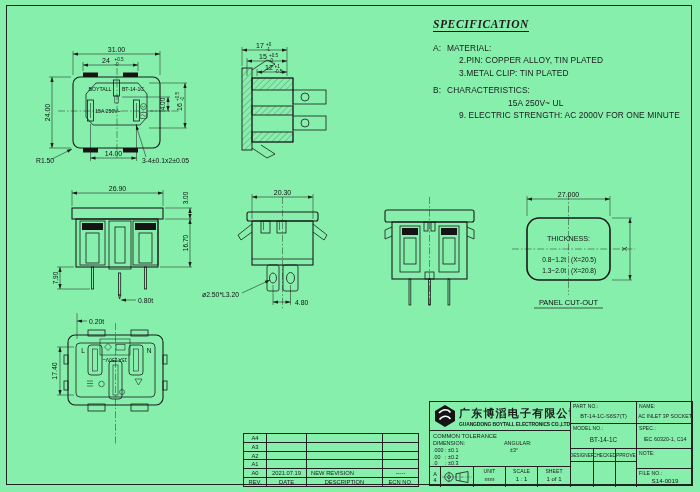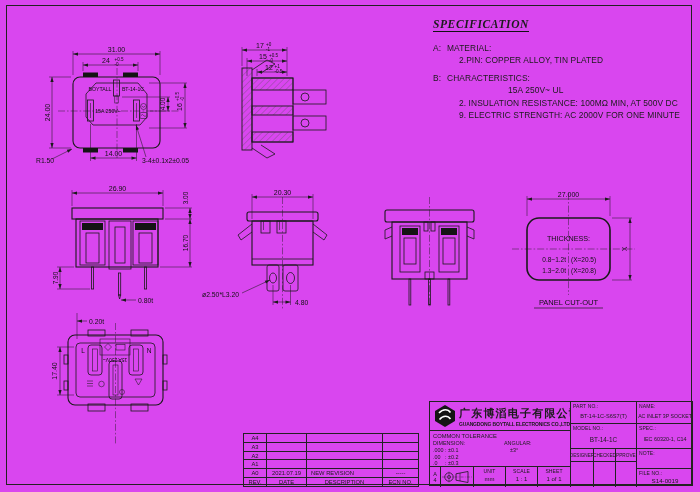--- a/index.html
+++ b/index.html
@@ -1,16 +1,16 @@
 <!DOCTYPE html>
 <html><head>
 <meta charset="utf-8">
 <style>
   html,body{margin:0;padding:0;background:#e8e8e8;}
-  .sheet{position:relative;width:700px;height:492px;background:#d946ef;overflow:hidden;
+  .sheet{position:relative;width:700px;height:492px;background:#86efac;overflow:hidden;
          font-family:"Liberation Sans",sans-serif;color:#1b1b1b;}
   .frame{position:absolute;left:6px;top:5px;width:686px;height:480px;border:1.4px solid #222;box-sizing:border-box;}
   .abs{position:absolute;}
   svg{overflow:visible;}
   svg text{font-family:"Liberation Sans",sans-serif;font-size:7px;fill:#111;stroke:none;}
   svg .t5{font-size:5px;} svg .t46{font-size:4.6px;} svg .t52{font-size:5.2px;} svg .t65{font-size:6.5px;} svg .t68{font-size:6.8px;}
   svg .t72{font-size:7.2px;} svg .t75{font-size:7.5px;}
   .o1{fill:none;stroke:#1b1b1b;stroke-width:1.1;}
   .o{fill:none;stroke:#1b1b1b;stroke-width:.8;}
   .thin{fill:none;stroke:#1b1b1b;stroke-width:.55;}
@@ -165,25 +165,25 @@
       <text class="t46" x="41.5" y="28">+1</text>
       <text class="t46" x="41.5" y="32.8">-0.5</text>
     </g>
   </svg>
 
   <div class="abs spec">
     <span class="spec-title">SPECIFICATION</span>
     <div class="spec-sec">
       <div class="spec-line"><span class="sec-l">A:</span><span>MATERIAL:</span></div>
       <div class="spec-line item">2.PIN: COPPER ALLOY, TIN PLATED</div>
+      <div class="spec-line item">3.METAL CLIP: TIN PLATED</div>
     </div>
     <div class="spec-sec">
       <div class="spec-line"><span class="sec-l">B:</span><span>CHARACTERISTICS:</span></div>
       <div class="spec-line item2">15A 250V~ UL</div>
-      <div class="spec-line item">2. INSULATION RESISTANCE: 100MΩ MIN, AT 500V DC</div>
       <div class="spec-line item">9. ELECTRIC STRENGTH: AC 2000V FOR ONE MINUTE</div>
     </div>
   </div>
 
   <svg class="abs" style="left:42px;top:183px;" width="195" height="128" viewBox="0 0 195 128">
     <g>
       <rect class="o1" x="30" y="25" width="91" height="11"></rect>
       <rect class="o1" x="34" y="36" width="82" height="48"></rect>
       <rect class="o" x="38" y="38" width="25" height="44"></rect>
       <rect class="blk" x="40" y="40" width="21" height="7"></rect>

